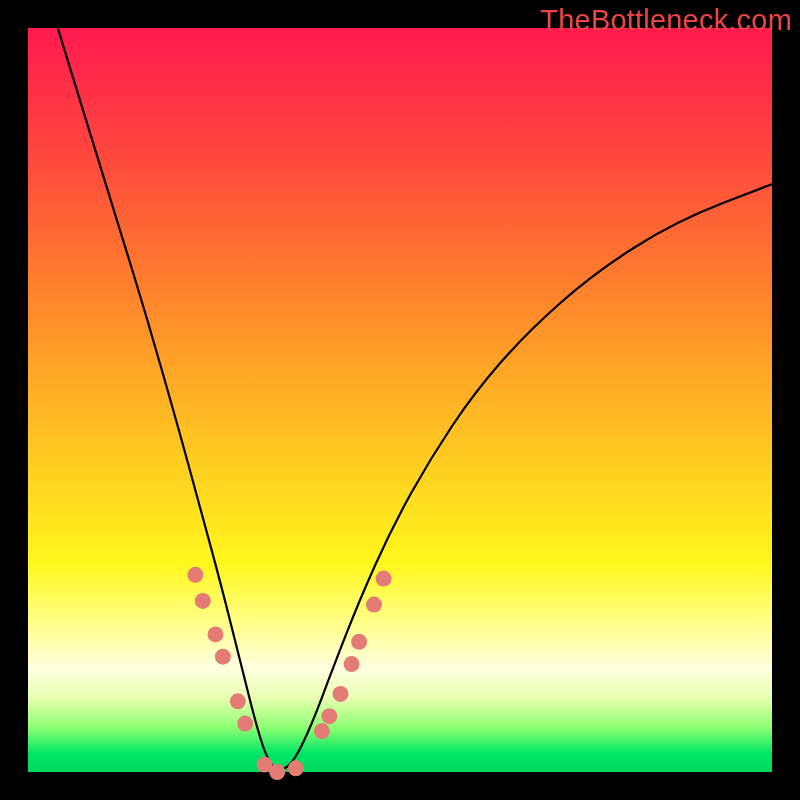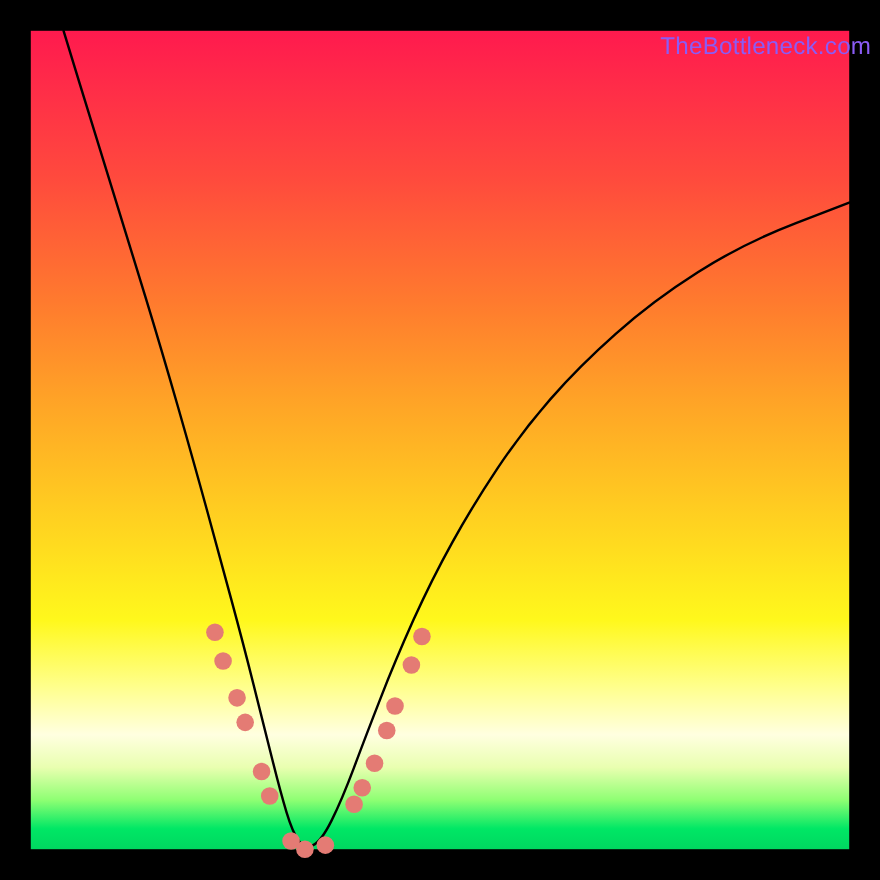--- a/index.html
+++ b/index.html
@@ -40,25 +40,24 @@
       #e9ffb0 90%,
       #8eff73 94%,
       #00e765 97.5%,
       #00d760 100%
     );
   }
   .watermark {
     position: absolute;
     top: 4px;
     right: 8px;
-    color: #8b5cf6;
-    font-size: 22px;
+    color: #ef4444;
+    font-size: 29px;
     font-weight: 500;
     letter-spacing: 0.2px;
-    margin-top: 25px;
   }
   svg.curve {
     position: absolute;
     top: 28px;
     left: 28px;
     width: 744px;
     height: 744px;
     overflow: visible;
   }
   .dot {

